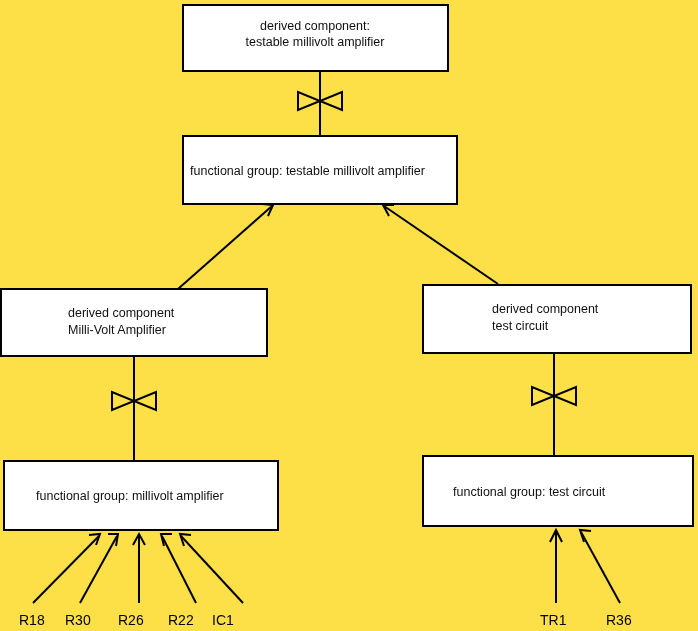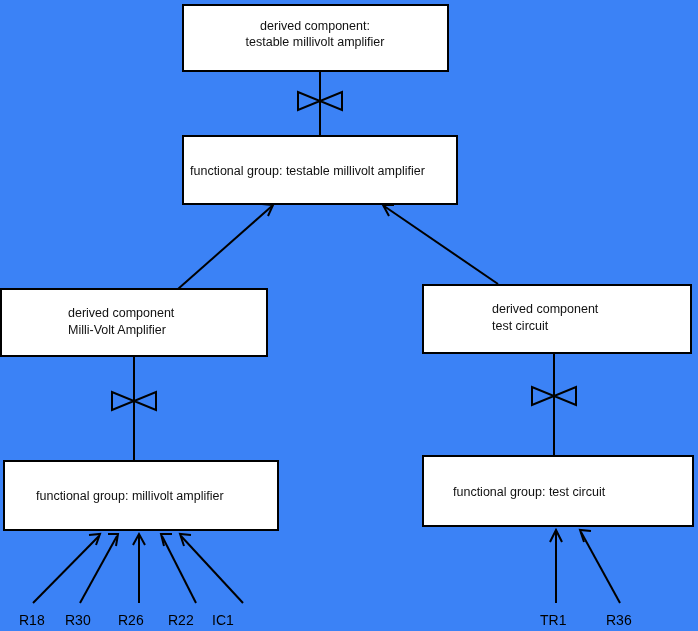--- a/index.html
+++ b/index.html
@@ -10,21 +10,21 @@
   body {
     width: 698px;
     height: 631px;
     font-family: "Liberation Sans", sans-serif;
     overflow: hidden;
   }
   #diagram-root {
     position: relative;
     width: 698px;
     height: 631px;
-    background: #3b82f6;
+    background: #fde047;
   }
   svg#diagram-svg {
     position: absolute;
     top: 0;
     left: 0;
     width: 698px;
     height: 631px;
     display: block;
   }
   .box-rect {

